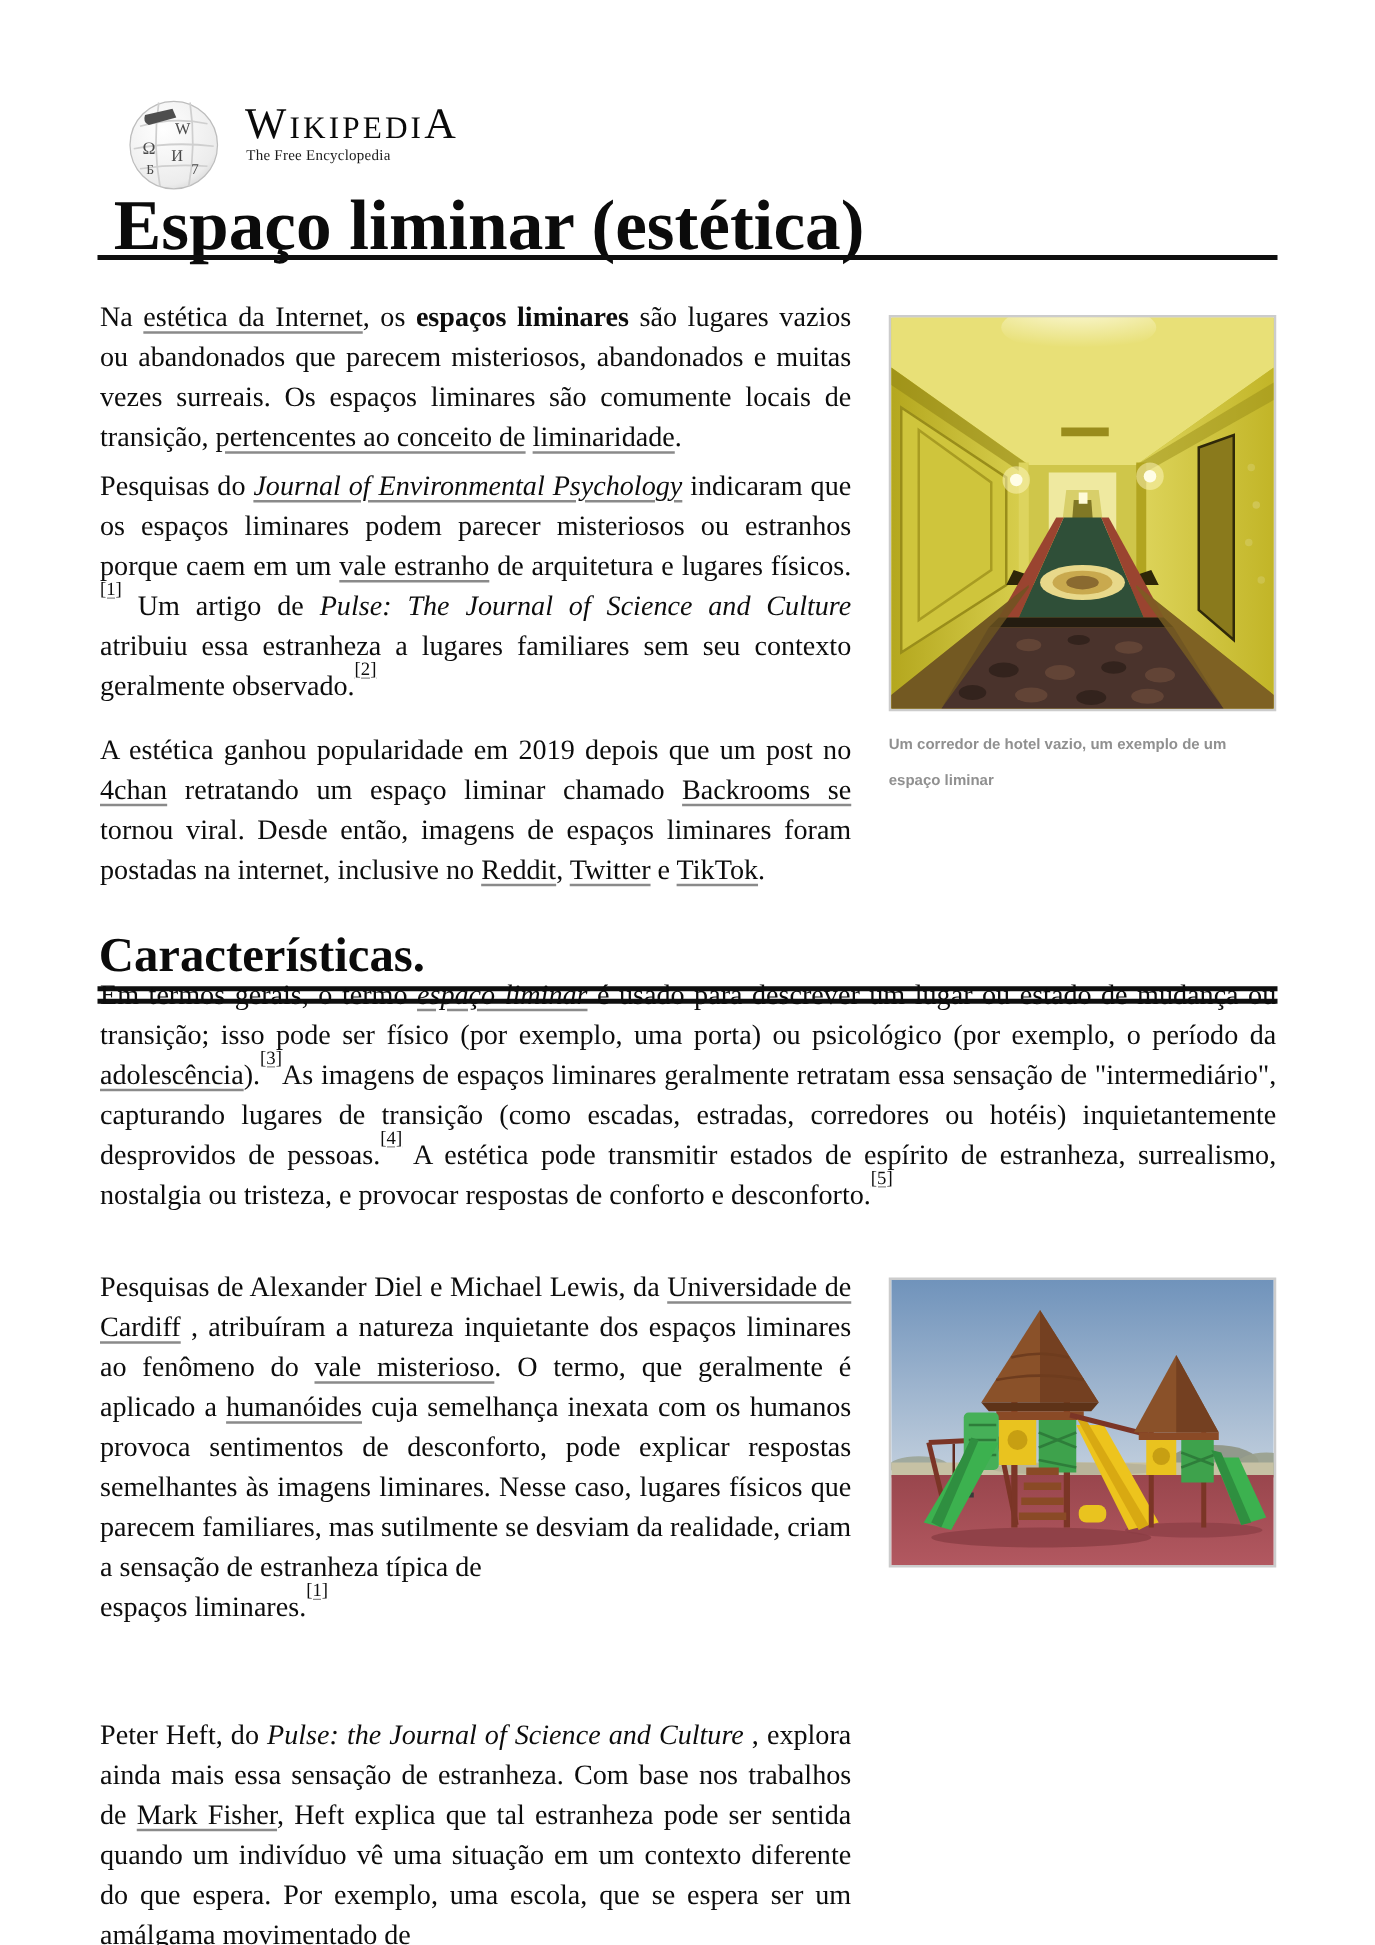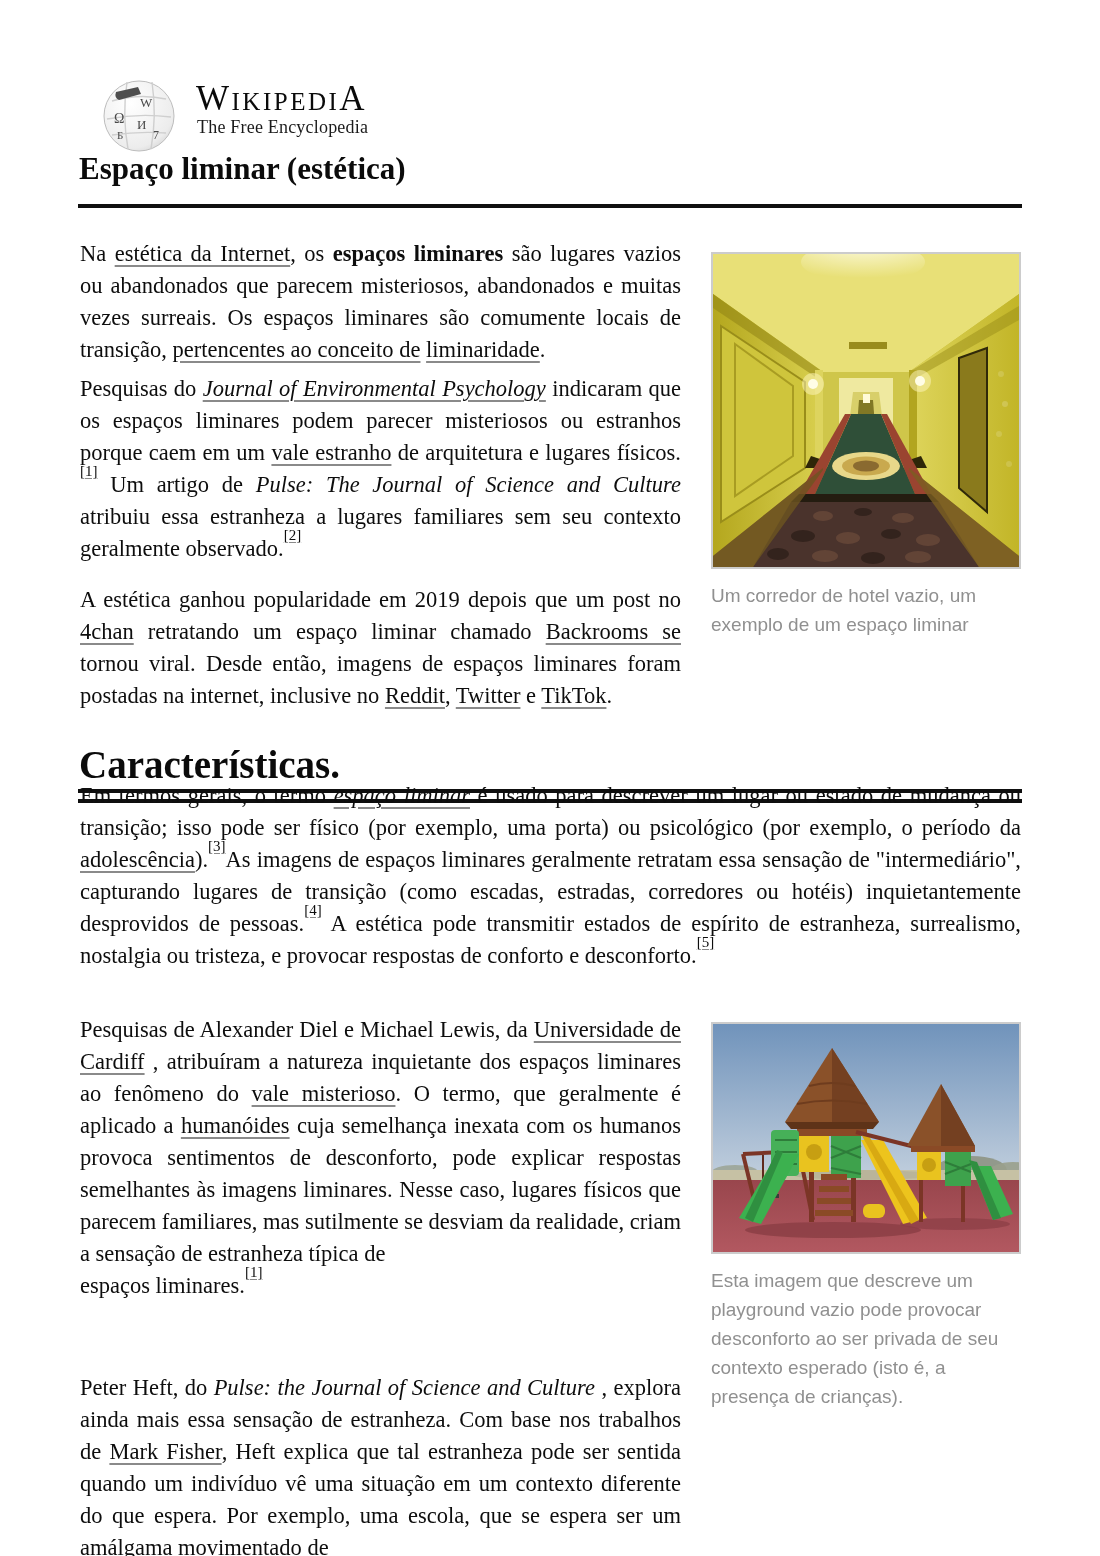--- a/index.html
+++ b/index.html
@@ -20,28 +20,28 @@
   .globe { position: absolute; left: 0; top: 0; }
   .wordmark {
     position: absolute; left: 96px; top: 0;
     font-family: Liberation Serif, serif;
     font-size: 25px; letter-spacing: 2.5px; color: #0a0a0a;
     line-height: 40px; white-space: nowrap;
   }
   .wm-big { font-size: 35px; }
   .tagline {
     position: absolute; left: 97px; top: 38px;
-    font-size: 18px; letter-spacing: 0.2px; color: #1b1b1b;
+    font-size: 12px; letter-spacing: 0.2px; color: #1b1b1b;
     font-family: "Liberation Serif", serif;
   }
 
   
   h1.title {
-    position: absolute; left: 79px; top: 143px; margin: 0;
-    font-size: 31px; line-height: 52px; font-weight: 700; color: #0b0b0b;
+    position: absolute; left: 79px; top: 143px; margin: 12px;
+    font-size: 57px; line-height: 52px; font-weight: 700; color: #0b0b0b;
     white-space: nowrap;
   }
   .title-rule {
     position: absolute; left: 78px; top: 204px; width: 944px; height: 4px;
     background: var(--rule, #0f0f0f);
   }
 
   
   p.body {
     position: absolute; left: 80px; margin: 0; width: 601px;
@@ -89,22 +89,23 @@
   #fig-corridor   { top: 252px; }
   #fig-playground { top: 1022px; }
   .imgbox {
     border: 2px solid var(--figure-border, #cccccc);
     background: #ffffff; line-height: 0; width: 310px;
   }
   .imgbox svg { display: block; }
   figcaption {
     margin-top: 12px; width: 300px;
     font-family: "Liberation Sans", sans-serif;
-    font-size: 19px; line-height: 29px;
+    font-size: 12px; line-height: 29px;
     color: var(--caption-text, #909090);
+    font-weight: bold;
   }
 </style>
 </head>
 <body>
 
 <div class="page">
 
   <div class="logo">
     <svg class="globe" width="78" height="74" viewBox="0 0 78 74">
       <defs>
@@ -308,16 +309,15 @@
         <rect x="204" y="128" width="24" height="28" fill="#e9c31f"></rect>
         <circle cx="216" cy="141" r="7" fill="#c79f12"></circle>
         <rect x="232" y="128" width="26" height="34" fill="#3ea24c"></rect>
         <line x1="232" y1="138" x2="258" y2="148" stroke="#2e7d3a" stroke-width="2"></line>
         <line x1="232" y1="150" x2="258" y2="140" stroke="#2e7d3a" stroke-width="2"></line>
 
         <polygon points="258,142 278,142 300,190 280,196" style="fill:var(--playground-slide-green,#3cb14f)"></polygon>
         <polygon points="256,136 264,138 288,194 280,196" fill="#2f8f40"></polygon>
       </svg>
     </div>
-    <figcaption>Esta imagem que descreve um playground vazio pode provocar desconforto ao ser privada de seu contexto esperado (isto é, a presença de crianças).</figcaption>
   </figure>
 
 </div>
 
 </body></html>

